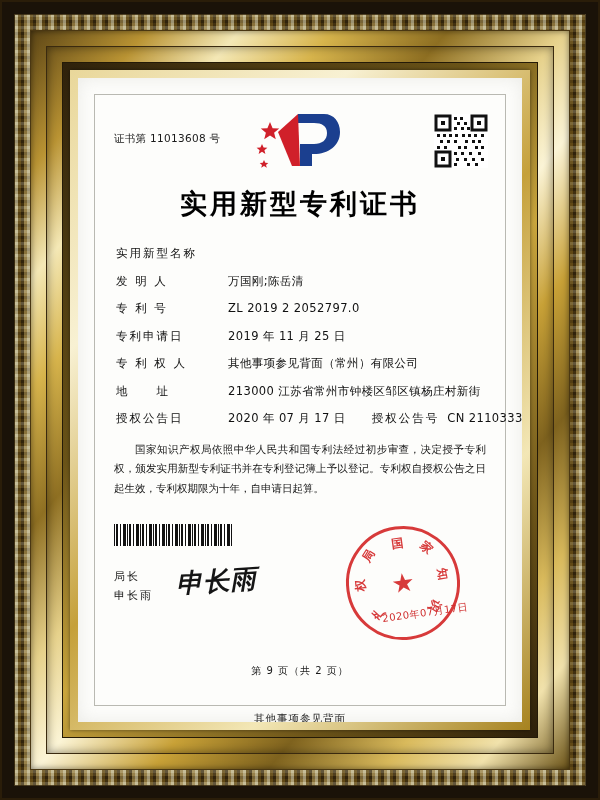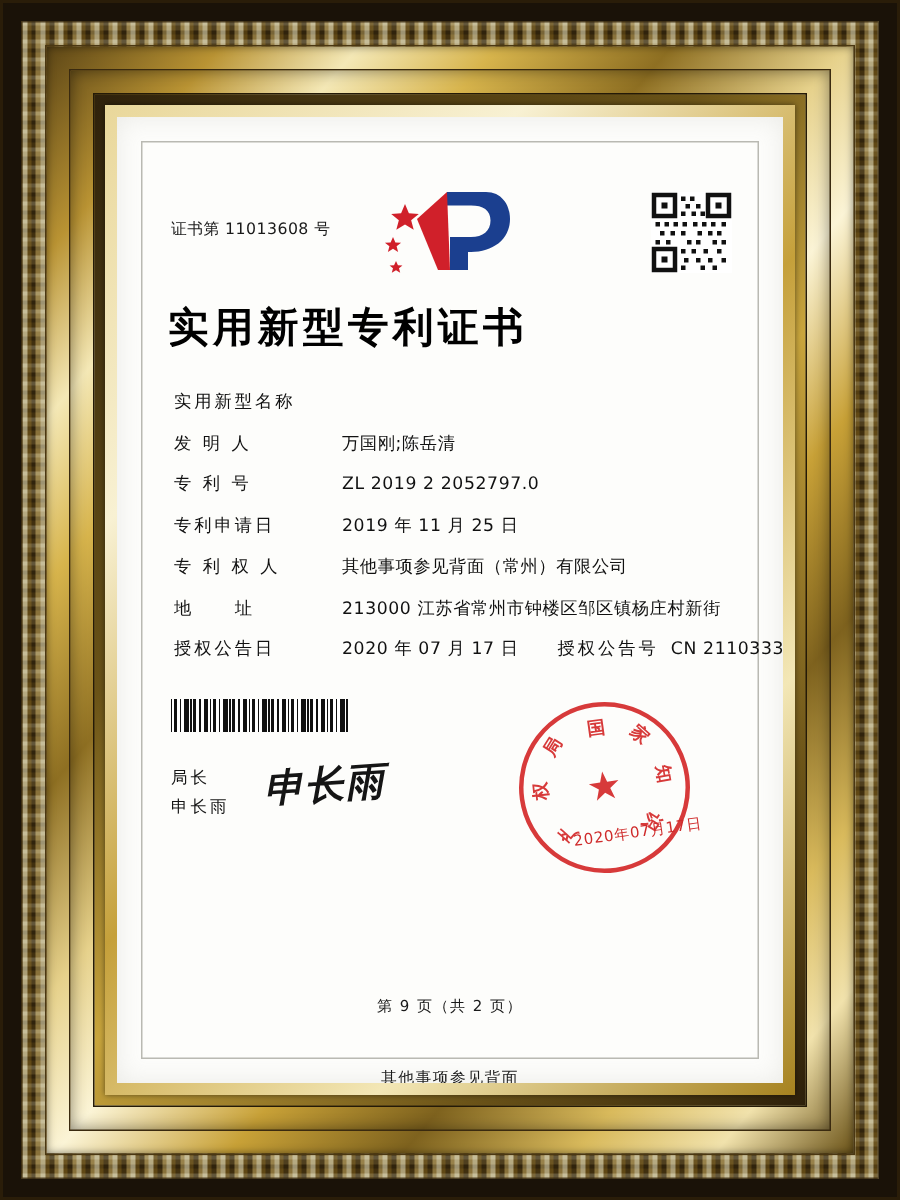--- a/index.html
+++ b/index.html
@@ -104,21 +104,21 @@
   }
   .paper-border {
     position: absolute;
     left: 16px; top: 16px; right: 16px; bottom: 16px;
     border: 1px solid #b9b9b2;
   }
 
   .content {
     position: absolute;
     left: 0; top: 0; right: 0; bottom: 0;
-    padding: 38px 34px 10px 34px;
+    padding: 24px 34px 10px 34px;
     box-sizing: border-box;
     color: #141414;
   }
 
   
   .hdr {
     position: relative;
     height: 82px;
   }
   .cert-no {
@@ -135,20 +135,21 @@
     width: 92px; height: 62px;
   }
   .qr {
     position: absolute;
     right: 0; top: 12px;
     width: 54px; height: 54px;
     background-color: #fff;
   }
 
   .title {
+    text-align: center;
     font-family: "DejaVu Serif", "Liberation Serif", serif;
     font-weight: bold;
     font-size: 27px;
     letter-spacing: 3px;
     margin-top: 2px;
     color: #000;
   }
 
   .fields {
     margin-top: 24px;
@@ -385,20 +386,21 @@
         <div class="f-value">213000 江苏省常州市钟楼区邹区镇杨庄村新街</div>
       </div>
       <div class="field-row two">
         <div class="f-label">授权公告日</div>
         <div class="f-value">2020 年 07 月 17 日</div>
         <div class="f-label2">授权公告号</div>
         <div class="f-value">CN 211033322 U</div>
       </div>
     </div>
 
+    <div class="para">国家知识产权局依照中华人民共和国专利法经过初步审查，决定授予专利权，颁发实用新型专利证书并在专利登记簿上予以登记。专利权自授权公告之日起生效，专利权期限为十年，自申请日起算。</div>
 
     <div class="lower">
       <div class="barcode"></div>
 
       <div class="sig-block">
         <div>局长</div>
         <div>申长雨</div>
       </div>
       <div class="sig-hand">申长雨</div>
 

